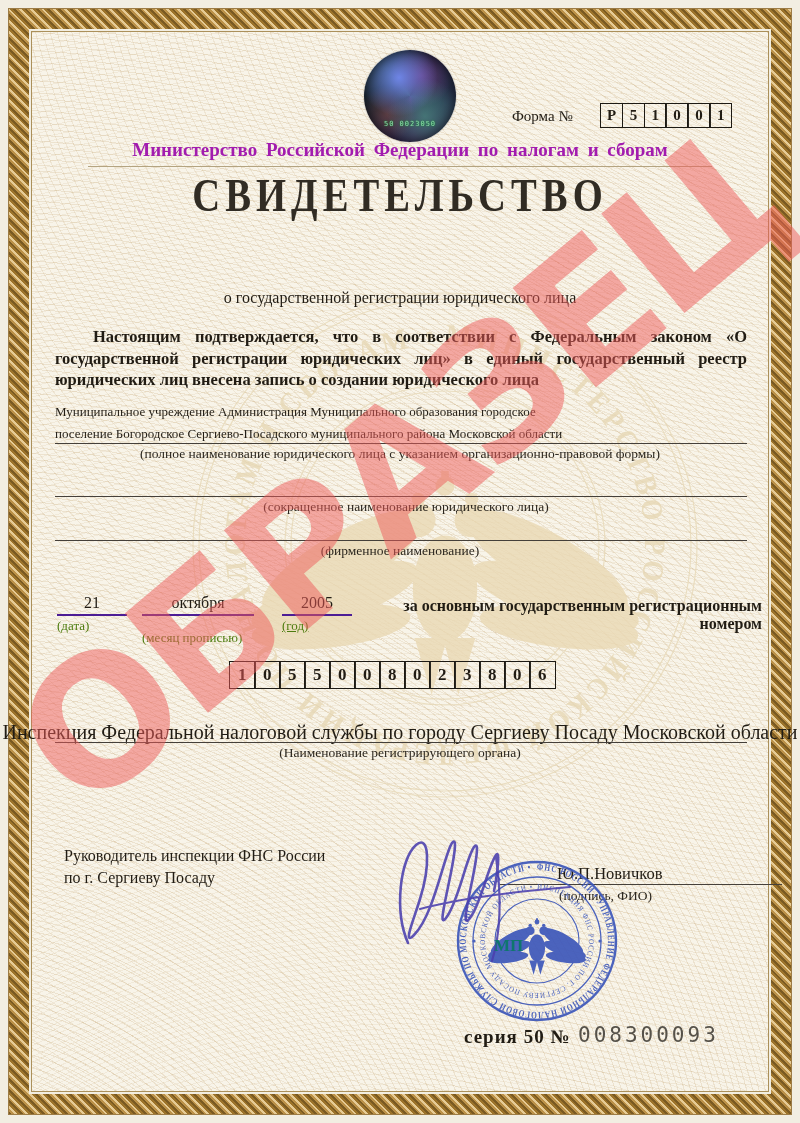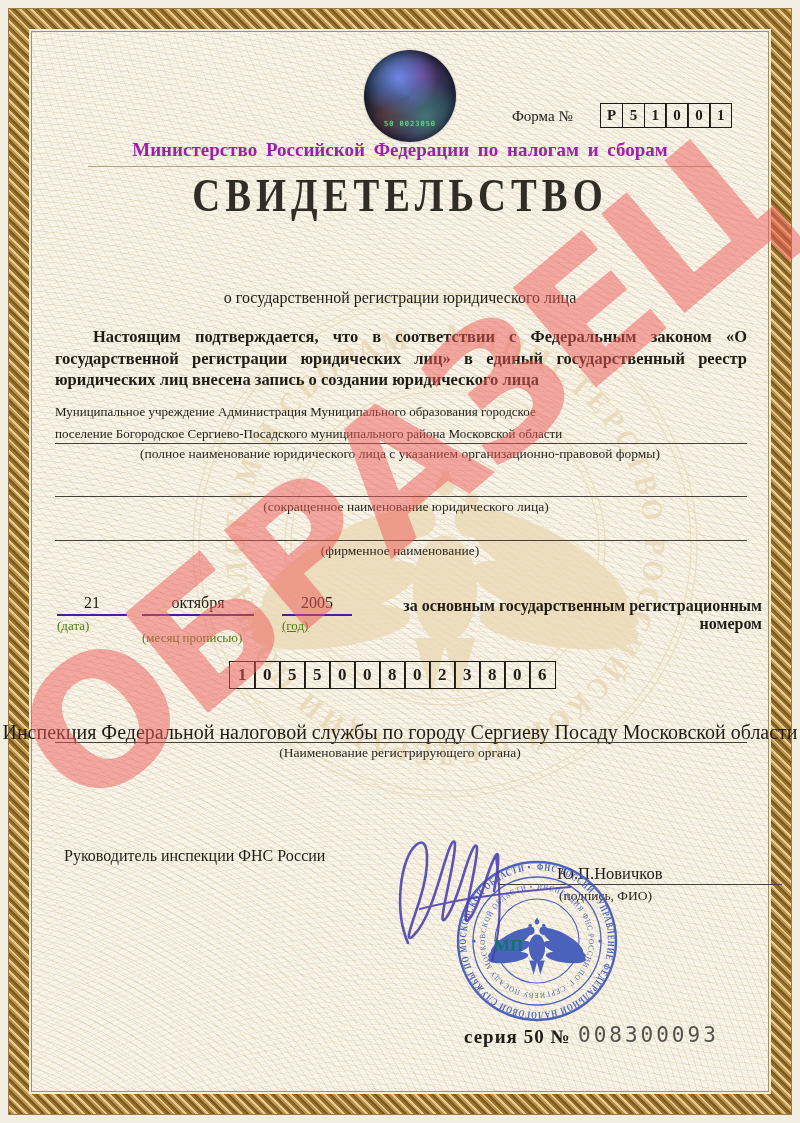--- a/index.html
+++ b/index.html
@@ -172,20 +172,21 @@
       <span class="cell ocell">0</span>
       <span class="cell ocell">6</span>
     </div>
 
     <div class="abs center authority">Инспекция Федеральной налоговой службы по городу Сергиеву Посаду Московской области</div>
     <div class="rule" style="left:55px;right:53px;top:742px;"></div>
     <div class="abs center caption" style="top:745px;">(Наименование регистрирующего органа)</div>
 
     <div class="abs signer">
       <div>Руководитель инспекции ФНС России</div>
+      <div>по г. Сергиеву Посаду</div>
     </div>
 
     <svg class="sigsvg" width="190" height="150" viewBox="0 0 190 150">
       <g fill="none" stroke="#4a3fae" stroke-width="2.6" stroke-linecap="round" opacity=".88">
         <path d="M18,128 C 4,96 10,44 26,30 C 40,18 40,52 30,84 C 24,104 12,132 24,120 C 44,100 54,40 62,28 C 68,20 64,44 58,72 C 54,92 48,116 58,100 C 70,80 76,44 84,32 C 90,24 86,48 80,76 C 76,96 72,116 82,100 C 92,84 98,52 106,40 C 110,34 108,56 104,76"></path>
         <path d="M106,42 C 112,84 110,120 102,146" stroke-width="2.2"></path>
         <path d="M30,94 C 76,82 132,76 180,72" stroke-width="2"></path>
       </g>
     </svg>
 

